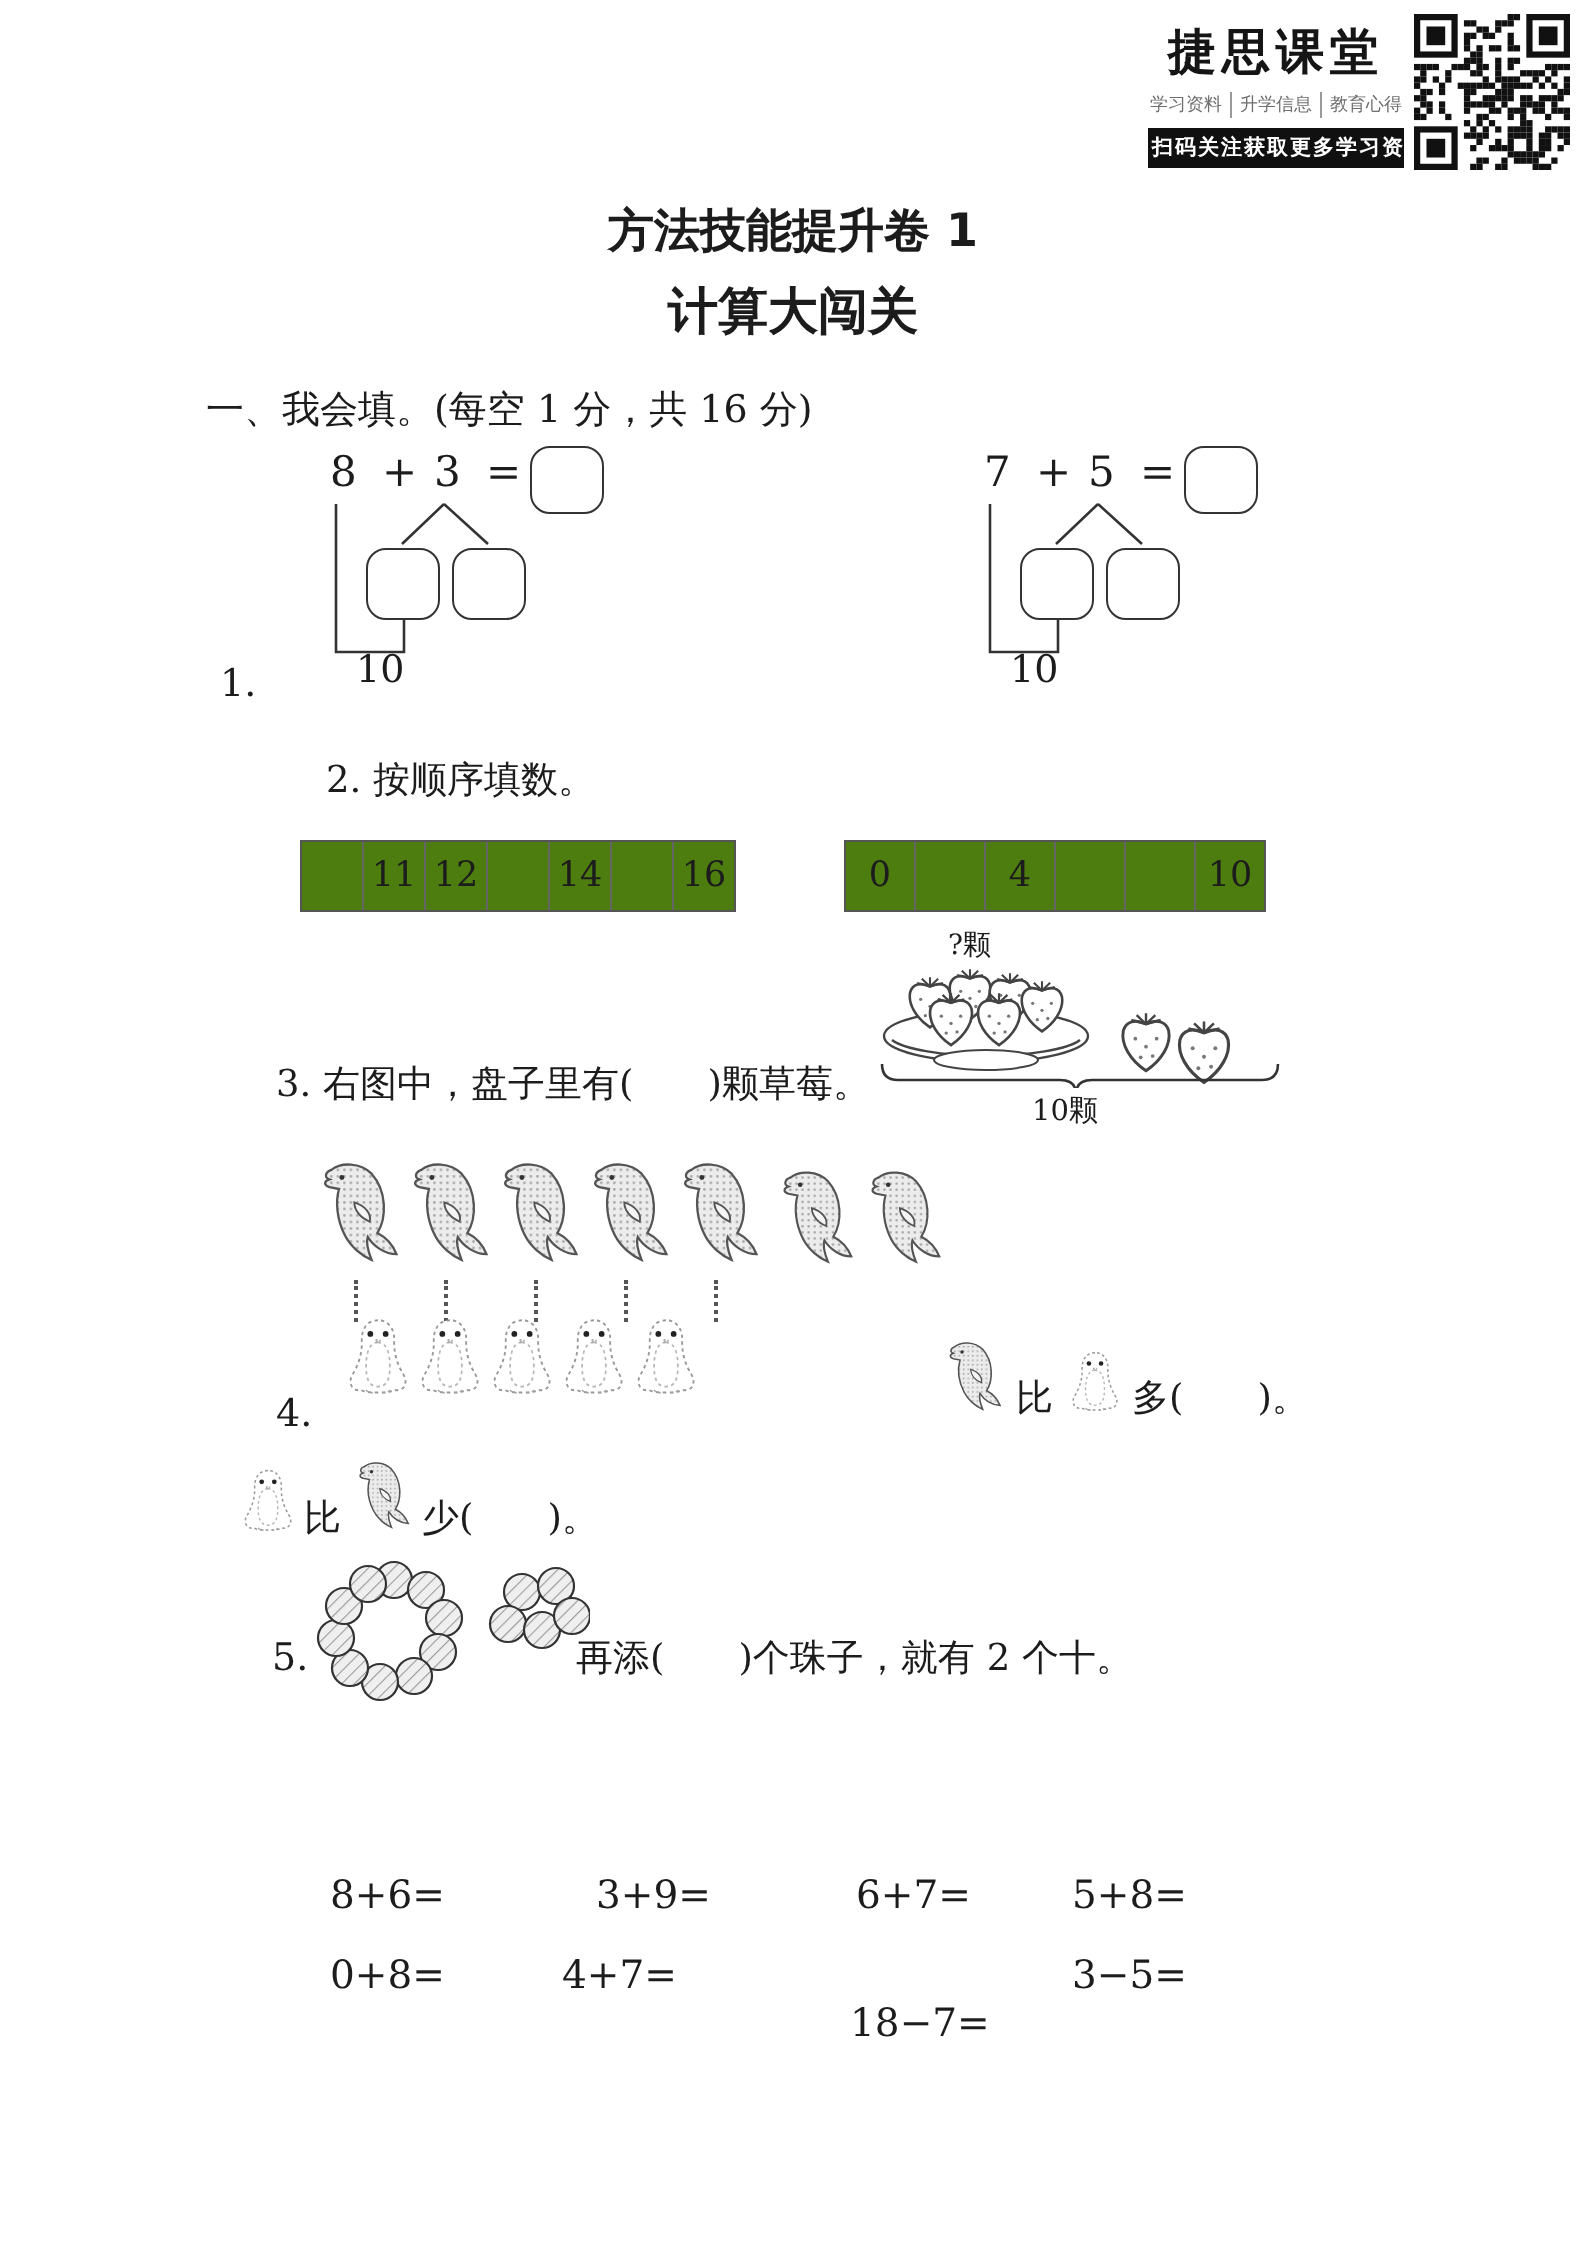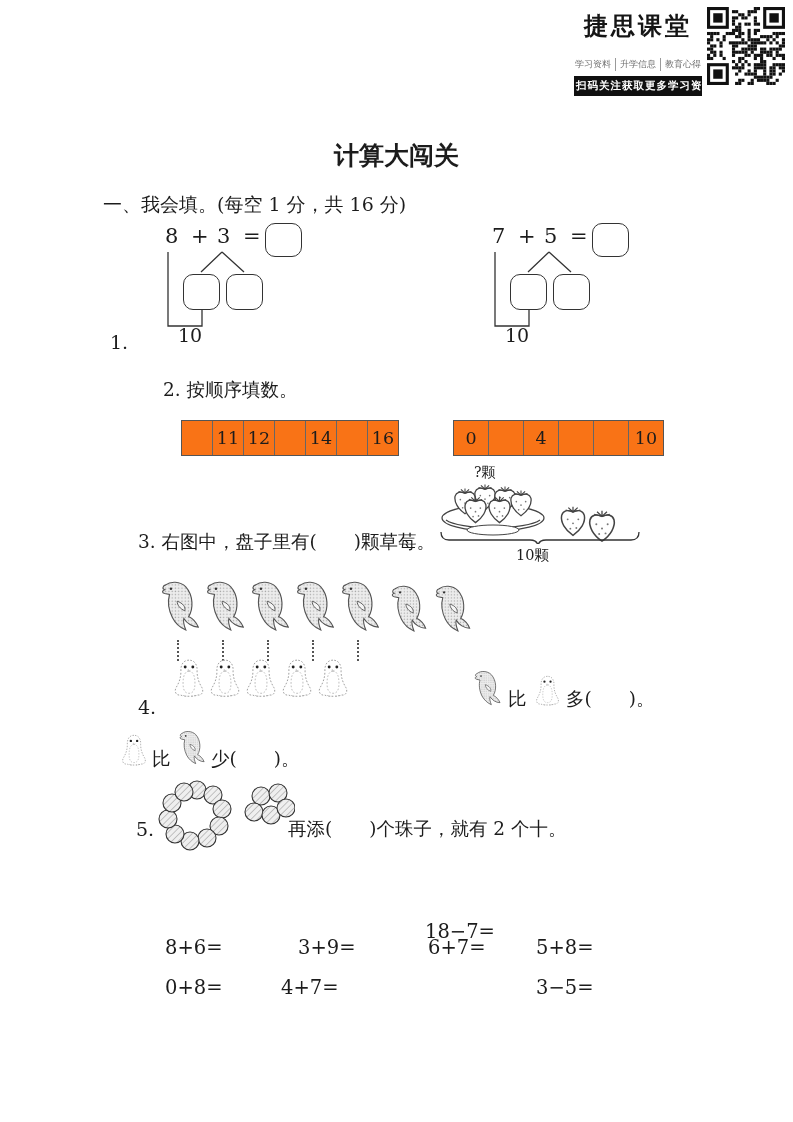--- a/index.html
+++ b/index.html
@@ -4,21 +4,21 @@
 <style>
   html,body{margin:0;padding:0;background:#ffffff;}
   #page{position:relative;width:793px;height:1122px;background:#fff;overflow:hidden;
         font-family:"DejaVu Serif","Liberation Serif",serif;color:#1c1c1c;}
   .abs{position:absolute;}
 
   
   .masthead{left:574px;top:10px;width:128px;text-align:center;}
   .brand{font-family:"DejaVu Serif","Liberation Serif",serif;font-weight:bold;
          font-size:24px;letter-spacing:3px;color:#151515;white-space:nowrap;}
-  .tagline{margin-top:16px;font-family:"DejaVu Sans","Liberation Sans",sans-serif;
+  .tagline{margin-top:4px;font-family:"DejaVu Sans","Liberation Sans",sans-serif;
            font-size:9px;color:#6f6f6f;display:flex;justify-content:center;white-space:nowrap;}
   .tagline span{padding:0 4px;}
   .tagline span + span{border-left:1px solid #9a9a9a;}
   .banner{margin-top:5px;background:#101010;color:#fff;font-family:"DejaVu Sans","Liberation Sans",sans-serif;
           font-size:10.5px;font-weight:bold;padding:3px 2px;letter-spacing:1px;white-space:nowrap;}
 
   
   .title1{left:0;top:100px;width:100%;text-align:center;font-family:"DejaVu Sans","Liberation Sans",sans-serif;
           font-weight:bold;font-size:23px;}
   .title2{left:0;top:139px;width:100%;text-align:center;font-family:"DejaVu Sans","Liberation Sans",sans-serif;
@@ -28,21 +28,21 @@
   .q-label{font-size:18.5px;}
   .q-num{font-size:19px;}
 
   
   .bond{width:140px;height:120px;}
   .bond .bnum{position:absolute;top:2px;font-size:21px;}
   .bond .bbox{position:absolute;border:1.4px solid #333;border-radius:10px;background:#fff;}
   .bond .sumlab{position:absolute;font-size:19px;}
 
   
-  .seqtable{display:flex;border:1.6px solid #555;height:34px;background:#f97316;margin-left:31px;}
+  .seqtable{display:flex;border:1.6px solid #555;height:34px;background:#4d7c0f;}
   .seqtable .cell{border-right:1px solid #666;display:flex;align-items:center;justify-content:center;
                   font-size:17.5px;}
   .seqtable .cell:last-child{border-right:none;}
 
   .cmp-word{font-size:18.5px;white-space:nowrap;}
 
   .calc{font-size:19.5px;white-space:nowrap;}
 
   svg{display:block;}
 </style>
@@ -310,20 +310,21 @@
       <rect x="3" y="3" width="15" height="15" fill="#fff"></rect>
       <rect x="6" y="6" width="9" height="9" fill="#111"></rect>
       <rect x="54" y="0" width="21" height="21" fill="#111"></rect>
       <rect x="57" y="3" width="15" height="15" fill="#fff"></rect>
       <rect x="60" y="6" width="9" height="9" fill="#111"></rect>
       <rect x="0" y="54" width="21" height="21" fill="#111"></rect>
       <rect x="3" y="57" width="15" height="15" fill="#fff"></rect>
       <rect x="6" y="60" width="9" height="9" fill="#111"></rect>
     </svg>
 
+  <div class="abs title1">方法技能提升卷 1</div>
   <div class="abs title2">计算大闯关</div>
 
   <div class="abs sec-head" style="left:103px;top:192px">一、我会填。(每空 1 分，共 16 分)</div>
 
   <span class="abs q-num" style="left:110px;top:331px">1.</span>
 
   <div class="abs bond" style="left:165px;top:222px">
     <svg class="abs" style="left:0;top:0" width="140" height="120" viewBox="0 0 140 120">
       <path d="M57,30 L36,50 M57,30 L79,50" stroke="#333" stroke-width="1.3" fill="none"></path>
       <path d="M3,30 L3,104 L37,104 L37,88" stroke="#333" stroke-width="1.3" fill="none"></path>
@@ -484,16 +485,16 @@
   <span class="abs q-label" style="left:288px;top:816px">再添(　　)个珠子，就有 2 个十。</span>
 
 
   <span class="abs calc" style="left:165px;top:936px">8+6=</span>
   <span class="abs calc" style="left:298px;top:936px">3+9=</span>
   <span class="abs calc" style="left:428px;top:936px">6+7=</span>
   <span class="abs calc" style="left:536px;top:936px">5+8=</span>
 
   <span class="abs calc" style="left:165px;top:976px">0+8=</span>
   <span class="abs calc" style="left:281px;top:976px">4+7=</span>
-  <span class="abs calc" style="left:425px;top:920px">18−7=</span>
+  <span class="abs calc" style="left:425px;top:1000px">18−7=</span>
   <span class="abs calc" style="left:536px;top:976px">3−5=</span>
 
 </div>
 
 </body></html>

